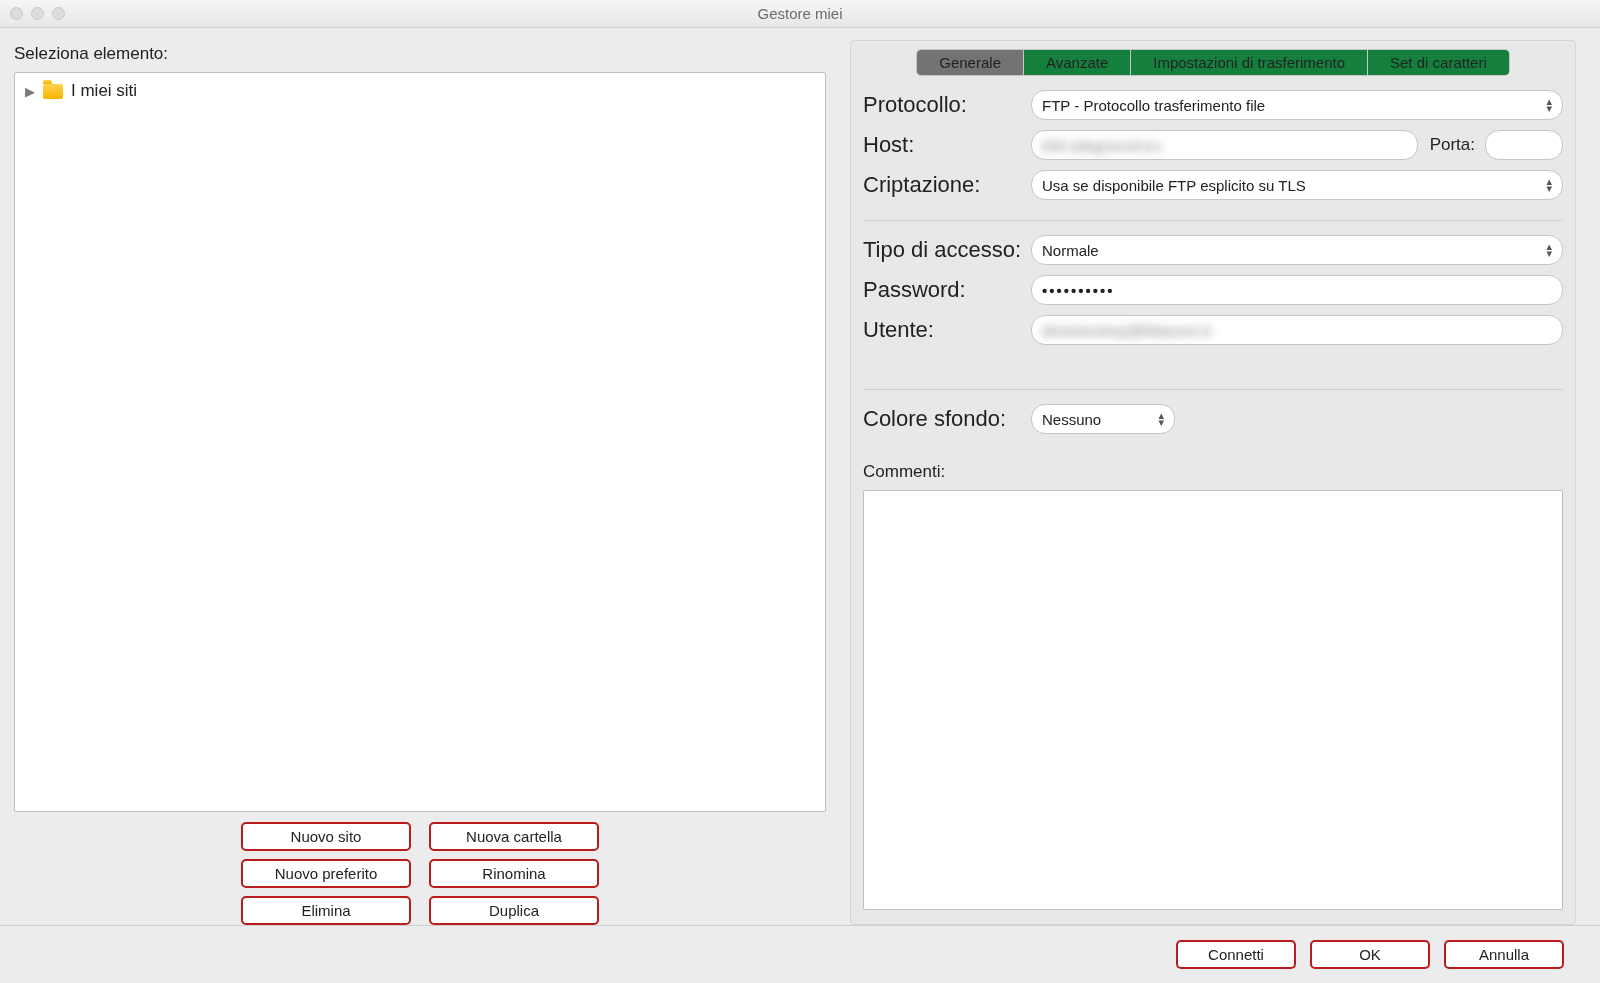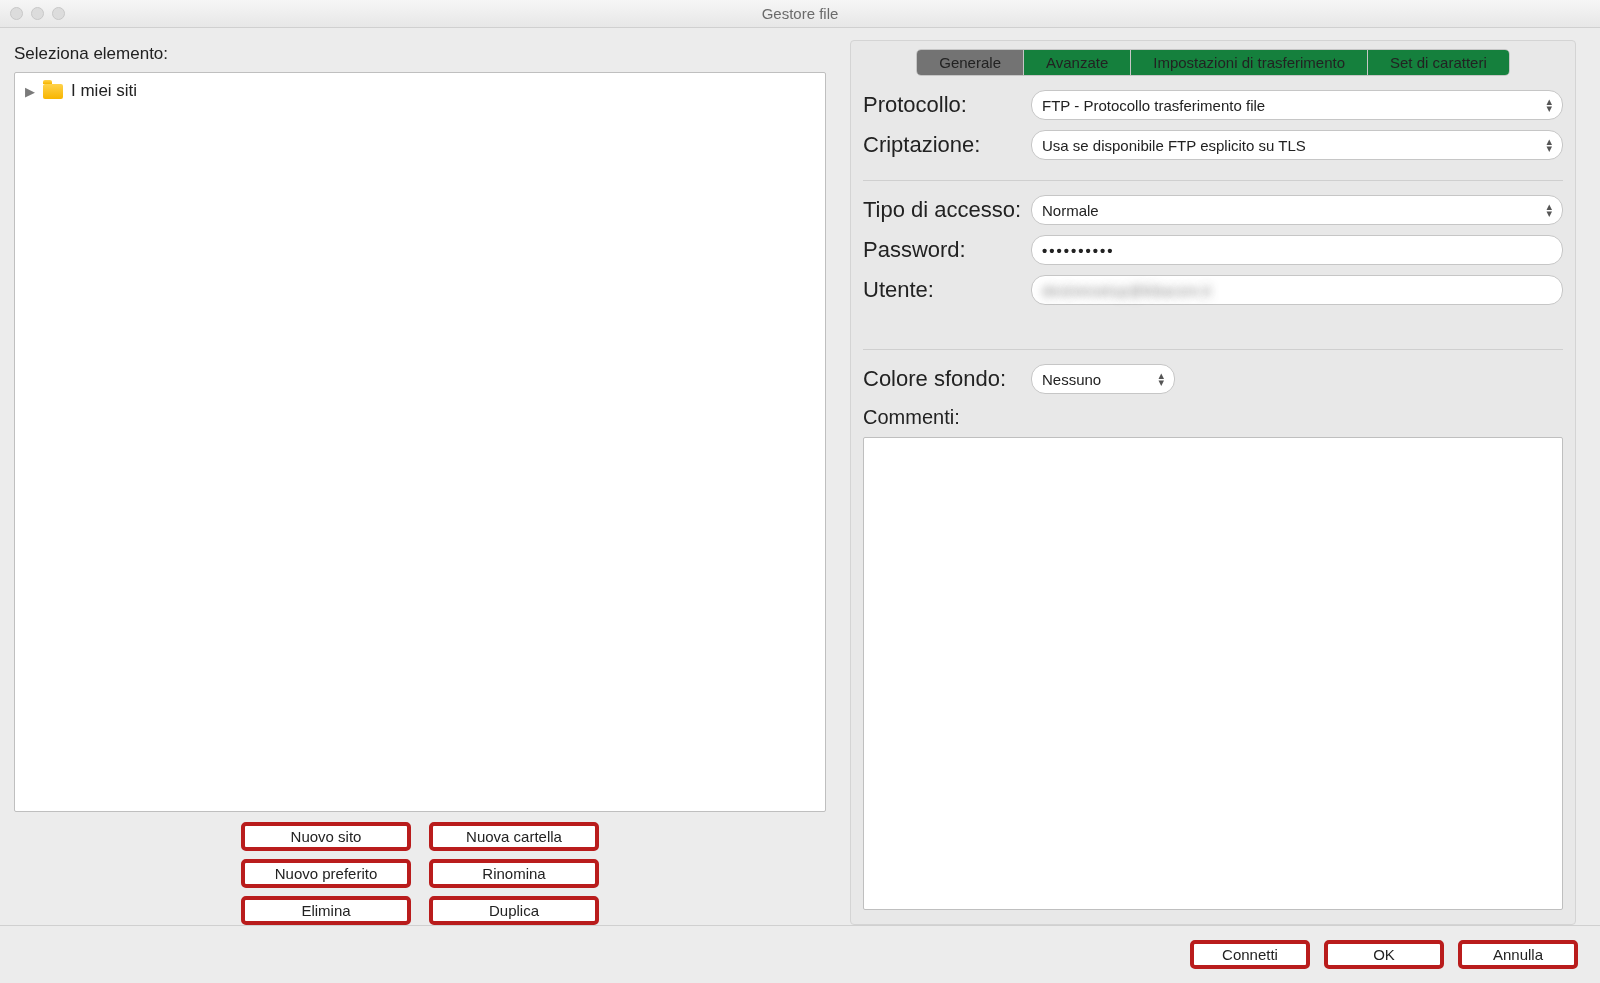--- a/index.html
+++ b/index.html
@@ -54,21 +54,21 @@
   }
   .btn-grid {
     display: grid;
     grid-template-columns: 170px 170px;
     gap: 8px 18px;
     margin: 10px auto 0 auto;
     width: 358px;
   }
   .btn {
     background: #fff;
-    border: 4px solid #b91c1c;
+    border: 2px solid #b91c1c;
     border-radius: 5px;
     height: 29px;
     font-size: 15px;
     color: #222;
     cursor: default;
     display: flex;
     align-items: center;
     justify-content: center;
   }
   .right {
@@ -113,57 +113,57 @@
   }
   .select { flex: 1; }
   .updn { color: #555; font-size: 11px; line-height: 7px; display: flex; flex-direction: column; align-items: center; }
   .input { flex: 1; }
   .input input, .select input { border: none; outline: none; width: 100%; font-size: 15px; background: transparent; }
   .port-wrap { display: flex; align-items: center; margin-left: 12px; }
   .port-wrap label { font-size: 17px; margin-right: 10px; width: auto; }
   .port-input { width: 78px; }
   .section-sep { border: none; border-top: 1px solid #cfcfcf; margin: 10px 0 14px 0; }
   .small-select { width: 144px; gap: 15px; }
-  .comments-label { font-size: 20px; margin: 2px 0 8px 0; }
+  .comments-label { font-size: 17px; margin: 18px 0 8px 0; }
   .comments {
     background: #fff;
     border: 1px solid #bfbfbf;
     border-radius: 2px;
     flex: 1;
     width: 100%;
     resize: none;
     padding: 6px;
     font-family: inherit;
     font-size: 15px;
   }
   .blurred { color: transparent; text-shadow: 0 0 8px rgba(80,80,80,0.7); user-select: none; }
   .footer {
     height: 58px;
     border-top: 1px solid #d0d0d0;
     display: flex;
     align-items: center;
     justify-content: flex-end;
-    padding-right: 22px;
+    padding-right: 36px;
     gap: 14px;
     background: #ececec;
     position: absolute;
     left: 0; right: 0; bottom: 0;
   }
   .footer .btn { width: 120px; }
 </style>
 </head>
 <body>
 
 <div class="titlebar">
   <div class="traffic">
     <div class="tl"></div>
     <div class="tl"></div>
     <div class="tl"></div>
   </div>
-  <div class="title">Gestore file</div>
+  <div class="title">Gestore miei</div>
 </div>
 
 <div class="content">
   <div class="left">
     <div class="left-label">Seleziona elemento:</div>
     <div class="tree">
       <div class="tree-row">
         <span class="tri">▶</span>
         <span class="folder-icon"></span>
         <span>I miei siti</span>
@@ -203,20 +203,32 @@
       <label>Protocollo:</label>
       <div class="select">
         <span>FTP - Protocollo trasferimento file</span>
         <span class="updn">
             <span>▴</span>
             <span>▾</span>
           </span>
       </div>
     </div>
 
+    <div class="form-row">
+      <label>Host:</label>
+      <div class="input" style="flex:1;">
+        <span class="blurred">it30.siteground.eu</span>
+      </div>
+      <div class="port-wrap">
+        <label>Porta:</label>
+        <div class="input port-input">
+          <input type="text" value="" style="">
+        </div>
+      </div>
+    </div>
 
     <div class="form-row">
       <label>Criptazione:</label>
       <div class="select">
         <span>Usa se disponibile FTP esplicito su TLS</span>
         <span class="updn">
             <span>▴</span>
             <span>▾</span>
           </span>
       </div>

